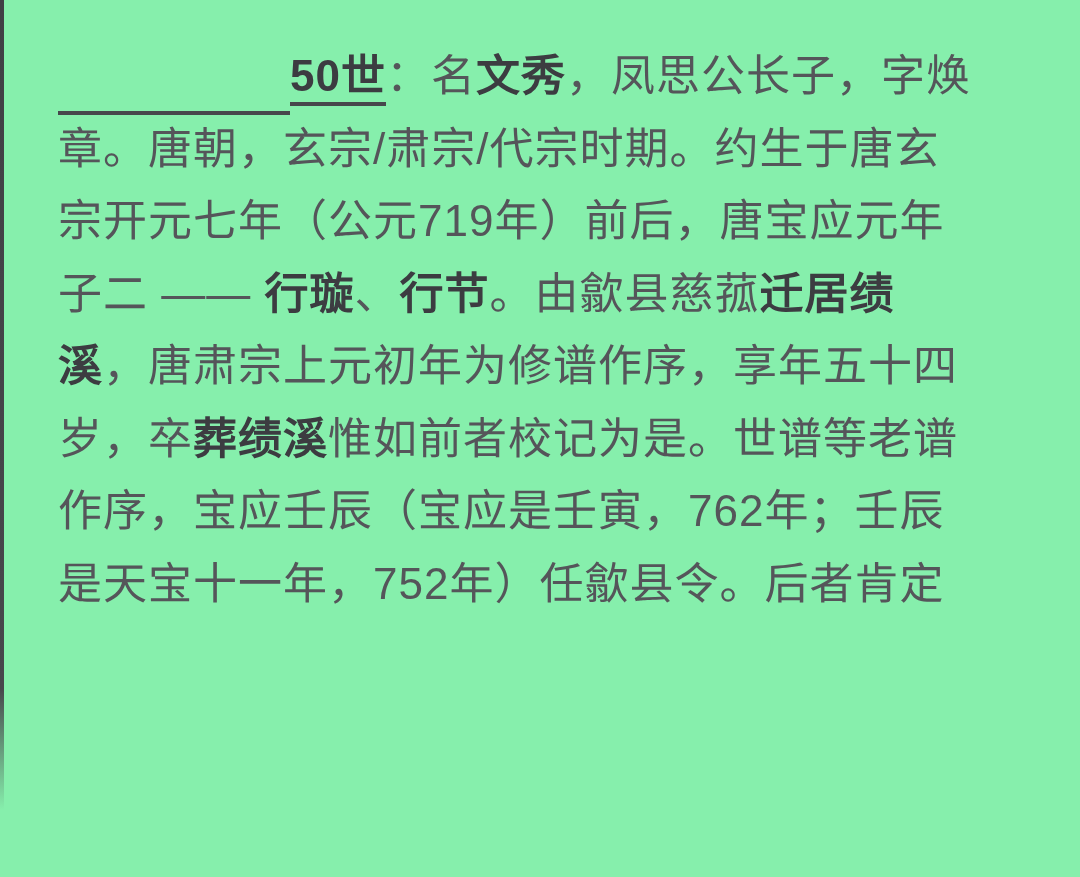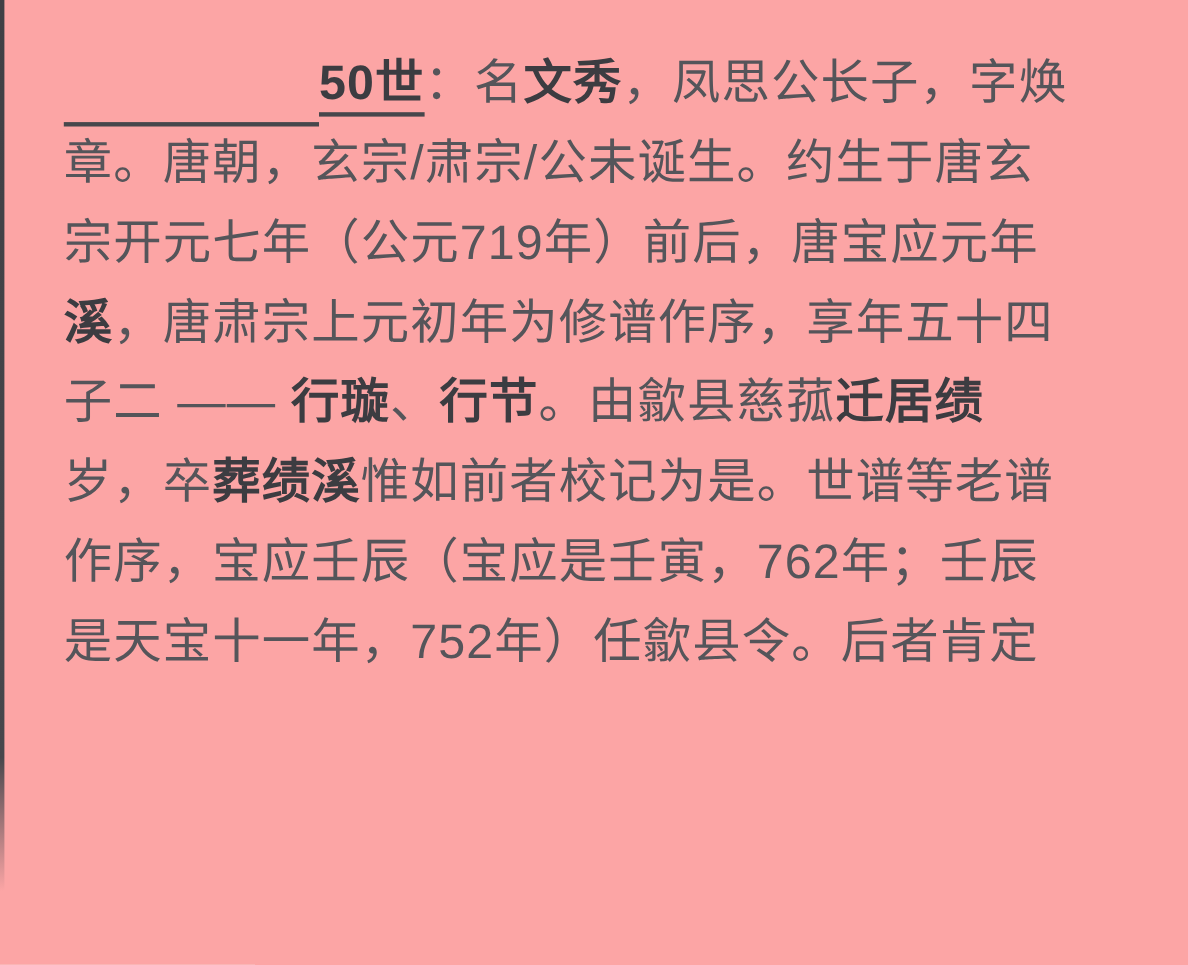--- a/index.html
+++ b/index.html
@@ -9,21 +9,21 @@
   body {
     width: 1080px;
     height: 877px;
     background: #f2f2f2;
     font-family: "Liberation Sans", "DejaVu Sans", sans-serif;
   }
   .page {
     position: relative;
     width: 1080px;
     height: 877px;
-    background: #fca5a5;
+    background: #86efac;
     overflow: hidden;
   }
   
   .edge-line {
     position: absolute;
     left: 0;
     top: 0;
     width: 4px;
     height: 810px;
     background: linear-gradient(to bottom, #404045 0%, #47474c 85%, rgba(71,71,76,0) 100%);
@@ -58,21 +58,21 @@
     vertical-align: bottom;
   }
 </style>
 </head>
 <body>
 
 <div class="page">
   <div class="edge-line"></div>
   <div class="content" id="doc-content">
       <div class="line"><span class="seg underline blank"></span><span class="seg bold underline">50世</span><span class="seg">：名</span><span class="seg bold">文秀</span><span class="seg">，凤思公长子，字焕</span></div>
-      <div class="line"><span class="seg">章。唐朝，玄宗/肃宗/公未诞生。约生于唐玄</span></div>
+      <div class="line"><span class="seg">章。唐朝，玄宗/肃宗/代宗时期。约生于唐玄</span></div>
       <div class="line"><span class="seg">宗开元七年（公元719年）前后，唐宝应元年</span></div>
+      <div class="line"><span class="seg">子二 —— </span><span class="seg bold">行璇</span><span class="seg">、</span><span class="seg bold">行节</span><span class="seg">。由歙县慈菰</span><span class="seg bold">迁居绩</span></div>
       <div class="line"><span class="seg bold">溪</span><span class="seg">，唐肃宗上元初年为修谱作序，享年五十四</span></div>
-      <div class="line"><span class="seg">子二 —— </span><span class="seg bold">行璇</span><span class="seg">、</span><span class="seg bold">行节</span><span class="seg">。由歙县慈菰</span><span class="seg bold">迁居绩</span></div>
       <div class="line"><span class="seg">岁，卒</span><span class="seg bold">葬绩溪</span><span class="seg">惟如前者校记为是。世谱等老谱</span></div>
       <div class="line"><span class="seg">作序，宝应壬辰（宝应是壬寅，762年；壬辰</span></div>
       <div class="line"><span class="seg">是天宝十一年，752年）任歙县令。后者肯定</span></div>
     </div>
 </div>
 
 </body></html>

